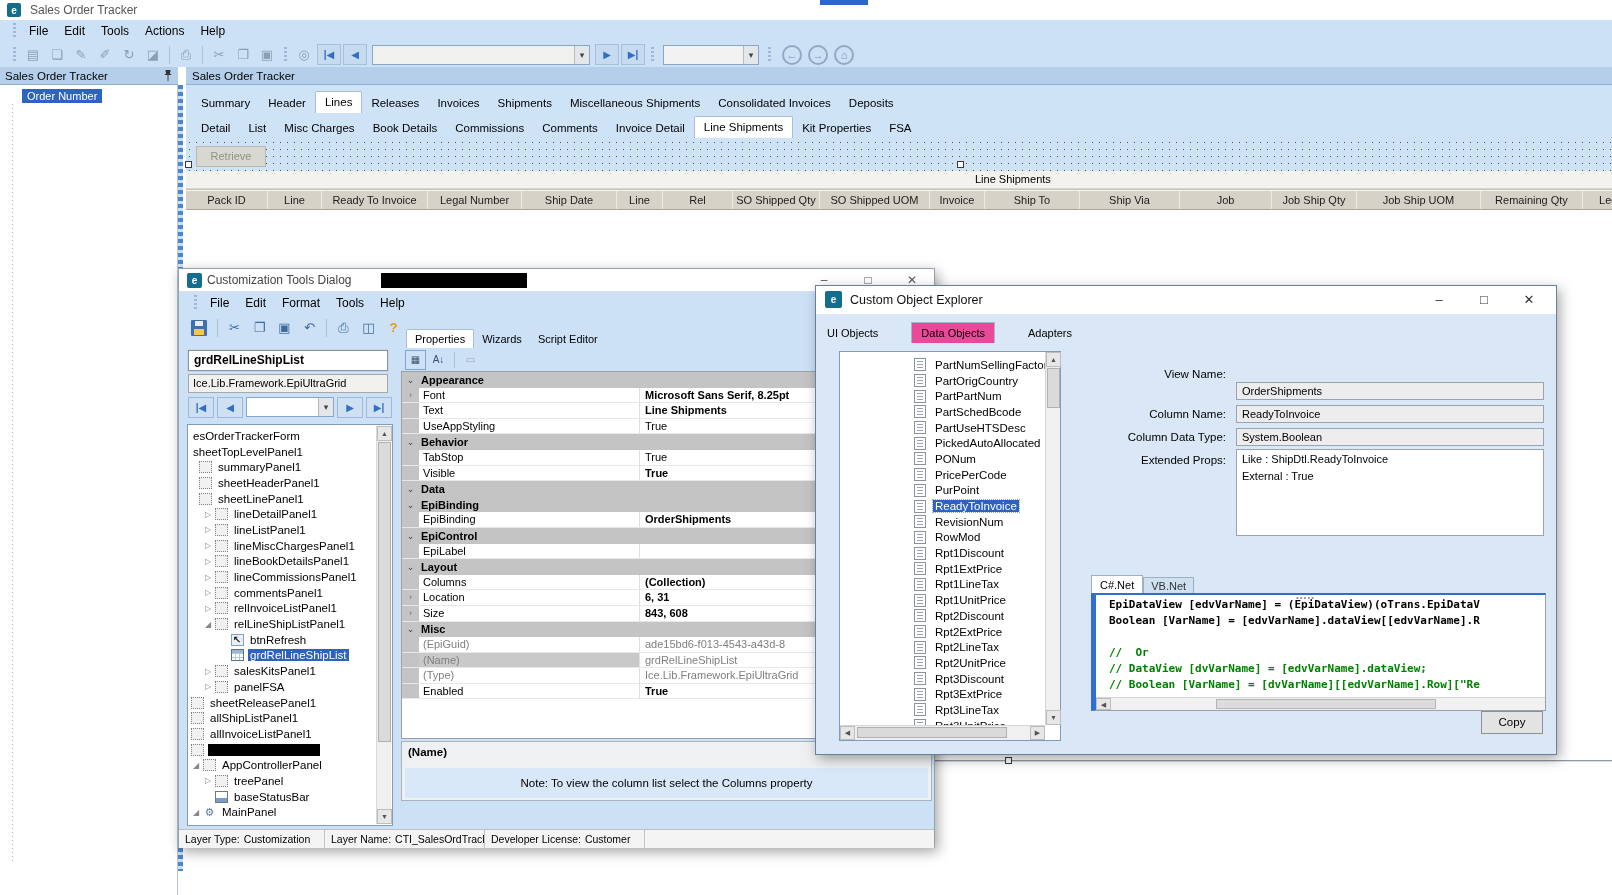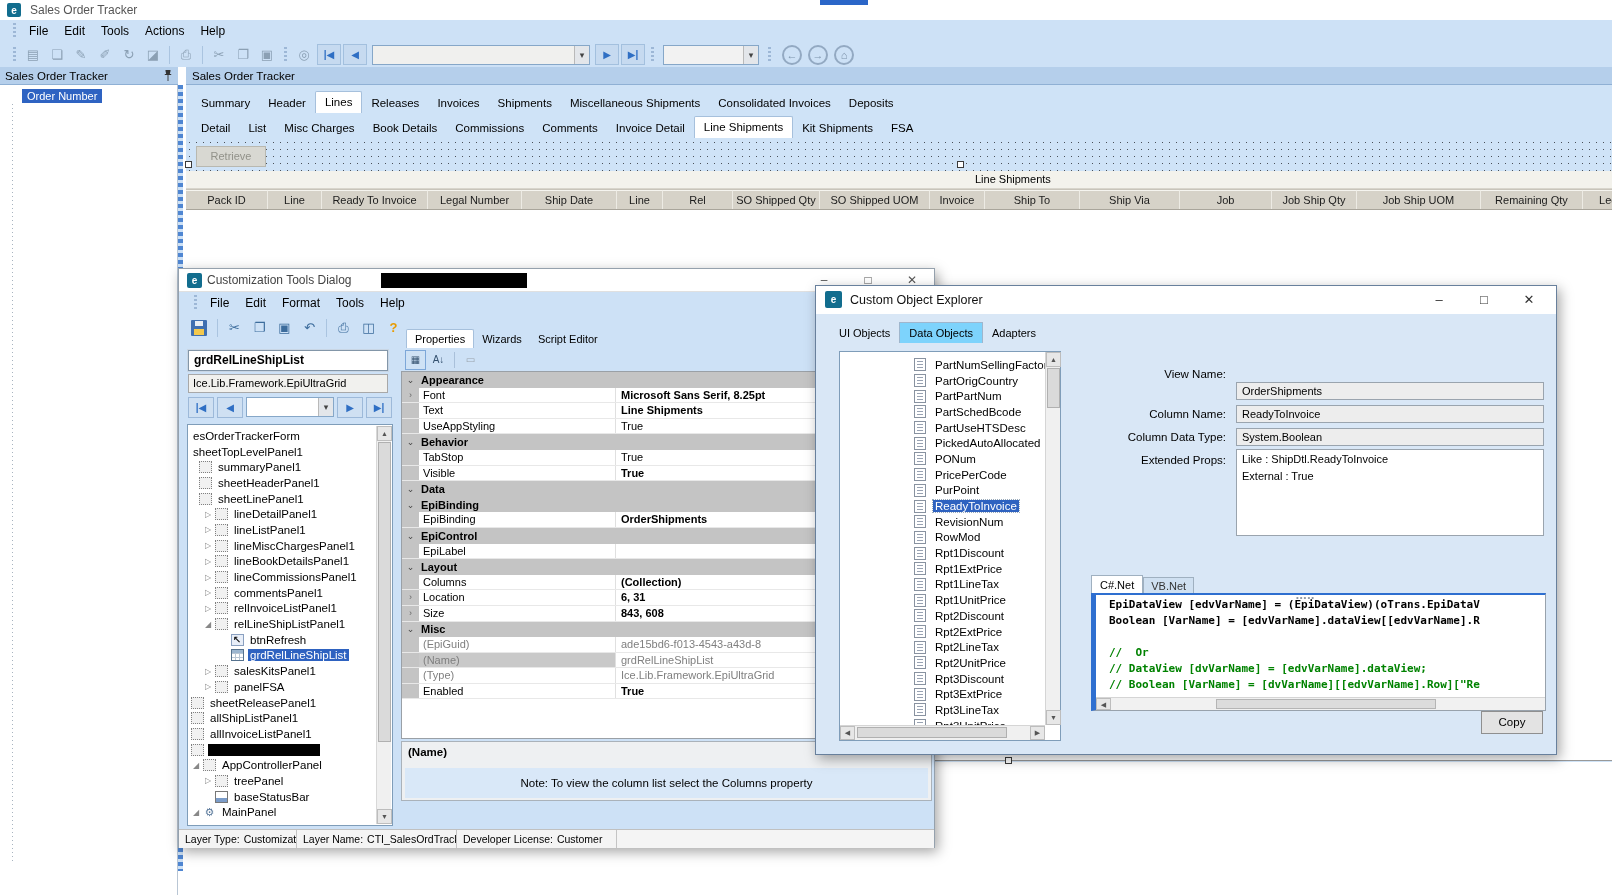--- a/index.html
+++ b/index.html
@@ -93,40 +93,40 @@
 .ptool{width:21px;height:20px;border:1px solid rgba(0,0,0,0);text-align:center;line-height:18px;font-size:10px;color:#33506e;}
 .ptool.sel{background:#cfe2f5;border-color:#7da7d8;}
 .ptool.dis{color:#9aa4ad;}
 .psep{width:1px;height:16px;background:#a9c0da;margin:0 3px;}
 #prop-grid{left:222px;top:102px;width:531px;height:368px;background:#fff;border:1px solid #9aa0a6;display:flex;flex-direction:column;overflow:hidden;}
 .pcat{display:flex;height:15.6px;background:#c4c4c4;align-items:center;flex:none;}
 .pcat .chev{width:17px;text-align:center;font-size:9px;color:#444;}
 .pcat .pcl{font-weight:bold;padding-left:2px;}
 .prow{display:flex;height:15.6px;flex:none;border-bottom:1px solid #e8e8e8;}
 .pmargin{width:17px;background:#c4c4c4;flex:none;color:#666;font-size:9px;text-align:center;line-height:14px;}
-.plabel{width:197px;flex:none;padding-left:4px;line-height:15px;border-right:1px solid #e0e0e0;overflow:hidden;white-space:nowrap;}
+.plabel{width:221px;flex:none;padding-left:4px;line-height:15px;border-right:1px solid #e0e0e0;overflow:hidden;white-space:nowrap;}
 .pvalue{flex:1;padding-left:5px;line-height:15px;overflow:hidden;white-space:nowrap;}
 .b{font-weight:bold;}
 .ro{color:#7f7f7f;}
 .plabel.hl{background:#c9c9c9;}
 #prop-desc{left:222px;top:472px;width:531px;height:60px;background:#eef0f2;border:1px solid #aab2ba;}
 #prop-desc-title{left:6px;top:4px;font-weight:bold;font-size:11.5px;}
 #prop-note{left:3px;top:26px;width:523px;height:30px;background:#d9e8f8;text-align:center;line-height:30px;font-size:11.5px;}
 #dlg-status{left:0;top:560px;width:755px;height:19px;background:#f4f4f4;border-top:1px solid #c0c0c0;display:flex;font-size:10.5px;}
 .sseg{height:100%;display:flex;align-items:center;gap:4px;padding-left:6px;overflow:hidden;white-space:nowrap;border-right:1px solid #c4c4c4;flex:none;}
 
 
 #coe{left:815px;top:285px;width:742px;height:470px;background:#d9e7f6;border:1px solid #68809c;box-shadow:3px 4px 12px rgba(0,0,0,.35);z-index:20;}
 #coe .abs{position:absolute;}
 #coe-titlebar{left:0;top:0;width:740px;height:28px;background:#fff;}
 #coe-title{left:34px;top:7px;font-size:12.5px;color:#111;}
 .wb2{position:absolute;top:5px;width:30px;height:18px;text-align:center;font-size:13px;color:#333;line-height:17px;}
-#coe-tabs{left:14px;top:32px;height:25px;}
+#coe-tabs{left:2px;top:32px;height:25px;gap:24px;}
 .ctab{padding:4px 9px;font-size:11px;}
-.ctab.sel{background:#7dd3fc;border:1px solid #9fb6cd;border-bottom:none;}
+.ctab.sel{background:#ec4899;border:1px solid #9fb6cd;border-bottom:none;}
 #coe-listbox{left:23px;top:65px;width:222px;height:390px;background:#fff;border:1px solid #7f9db9;}
 #coe-list{position:absolute;left:0;top:0;right:15px;bottom:15px;overflow:hidden;padding-top:5px;}
 .orow{display:flex;align-items:center;height:15.7px;white-space:nowrap;}
 .osp{width:74px;flex:none;}
 .oic{width:12px;height:13px;flex:none;margin-right:7px;background:#fff;border:1px solid #8892a0;position:relative;}
 .oic::before{content:"";position:absolute;left:2px;right:2px;top:2px;height:1px;background:#98a2b2;box-shadow:0 3px 0 #98a2b2,0 6px 0 #98a2b2;}
 .olabel{font-size:11.5px;padding:0 2px;}
 .olabel.sel{background:#2e62c0;color:#fff;outline:1px dotted #9ab;}
 #coe-vsb{position:absolute;right:0;top:0;width:15px;bottom:15px;background:#f0f0f0;border-left:1px solid #d5d5d5;}
 #coe-hsb{position:absolute;left:0;bottom:0;right:15px;height:15px;background:#f0f0f0;border-top:1px solid #d5d5d5;}
@@ -231,21 +231,21 @@
     </div>
   <div class="abs tabrow" id="sub-tabs">
       <div class="tab">Detail</div>
       <div class="tab">List</div>
       <div class="tab">Misc Charges</div>
       <div class="tab">Book Details</div>
       <div class="tab">Commissions</div>
       <div class="tab">Comments</div>
       <div class="tab">Invoice Detail</div>
       <div class="tab sel">Line Shipments</div>
-      <div class="tab">Kit Shipments</div>
+      <div class="tab">Kit Properties</div>
       <div class="tab">FSA</div>
     </div>
   <div class="abs" id="dots"></div>
   <div class="abs" id="retrieve">Retrieve</div>
   <div class="abs" id="band">
     <div class="abs" id="band-label">Line Shipments</div>
   </div>
   <div class="abs" id="grid-header">
       <div class="gcol" style="width: 82px;">Pack ID</div>
       <div class="gcol" style="width: 54px;">Line</div>
@@ -565,21 +565,21 @@
           <div class="pmargin"></div>
           <div class="plabel">Enabled</div>
           <div class="pvalue b">True</div>
         </div>
       </div>
     <div class="abs" id="prop-desc">
       <div class="abs" id="prop-desc-title">(Name)</div>
       <div class="abs" id="prop-note">Note:  To view the column list select the Columns property</div>
     </div>
     <div class="abs" id="dlg-status">
-      <div class="sseg" style="width:118px;">
+      <div class="sseg" style="width:146px;">
         <span>Layer Type:</span>
         <span>Customization</span>
       </div>
       <div class="sseg" style="width:160px;">
         <span>Layer Name:</span>
         <span>CTI_SalesOrdTracker_Pl</span>
       </div>
       <div class="sseg" style="width:160px;">
         <span>Developer License:</span>
         <span>Customer</span>

